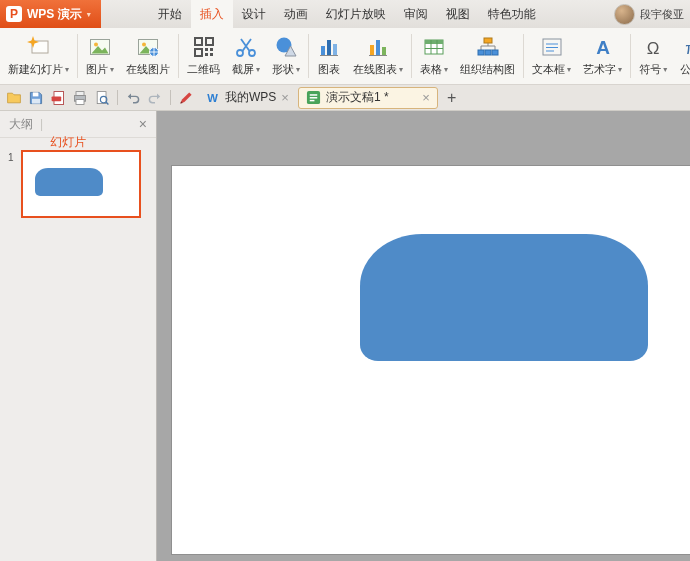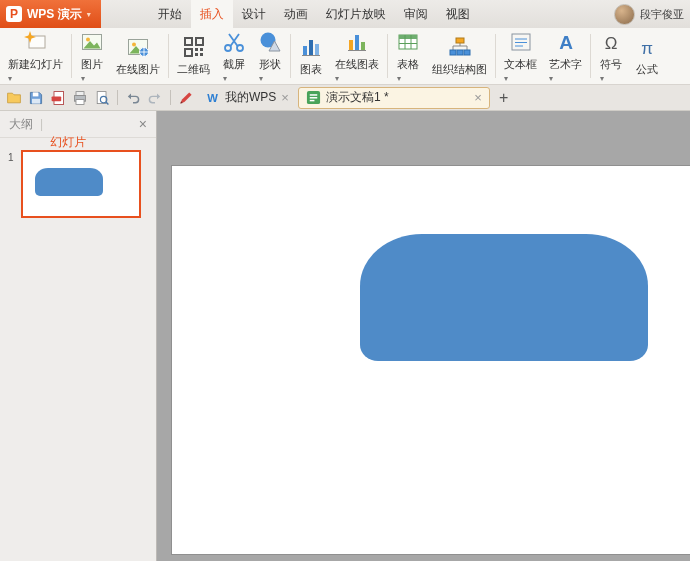--- a/index.html
+++ b/index.html
@@ -17,32 +17,32 @@
   .mtab.active { background:#f7f6f3; color:#e8501e; font-weight:normal; }
   .user { margin-left:auto; display:flex; align-items:center; gap:5px; padding:0 6px;font-family:Liberation Mono, monospace; }
   .avatar { width:21px; height:21px; border-radius:50%; background:radial-gradient(circle at 35% 30%,#d8b48c,#8a6a4a); border:1px solid #c3bdb4; }
   .user-name { font-size:11px; color:#444; white-space:nowrap; }
 
   
   .ribbon { height:57px; flex:0 0 57px; background:#f7f6f3; border-bottom:1px solid #d8d4cf; display:flex; align-items:center; padding:1px 2px; overflow:hidden; white-space:nowrap; }
   .ritem { display:flex; flex-direction:column; align-items:center; justify-content:center; gap:3px; padding:2px 6px; cursor:default; }
   .ric { width:24px; height:24px; display:grid; place-items:center; }
   .ric svg { width:24px; height:24px; }
-  .rlabel { display:flex; gap:2px; font-size:11px; color:#333;flex-direction:column; }
+  .rlabel { display:flex; align-items:center; gap:2px; font-size:11px; color:#333; }
   .rcaret { font-size:8px; color:#777; }
   .rsep { width:1px; height:44px; background:#ddd9d3; margin:0 2px; flex:0 0 1px; }
 
   
   .tabrow { height:26px; flex:0 0 26px; background:#e8e5e1; border-bottom:1px solid #cfccc6; display:flex; align-items:center; padding:0 4px; gap:2px; }
   .qbtn { width:20px; height:20px; display:grid; place-items:center; cursor:default; }
   .qbtn svg { width:16px; height:16px; }
   .vdiv { width:1px; height:15px; background:#c5c1bb; margin:0 3px; }
   .doctab { height:26px; display:flex; align-items:center; gap:5px; padding:0 7px; color:#333; cursor:default; }
   .doctab .tclose { color:#999; font-size:13px; line-height:1; }
-  .doctab.active { height:22px; background:#fbf4e3; border:1px solid #d7b47c; border-radius:3px; width:192px; }
+  .doctab.active { height:22px; background:#fbf4e3; border:1px solid #d7b47c; border-radius:3px; width:140px; }
   .doctab.active .tclose { margin-left:auto; }
   .ticon { width:15px; height:15px; display:grid; place-items:center; }
   .ticon svg { width:15px; height:15px; }
   .newtab { font-size:16px; color:#555; padding:0 7px; cursor:default; }
 
   
   .content { flex:1; display:flex; min-height:0; }
   .sidebar { width:157px; flex:0 0 157px; background:#efedeb; border-right:1px solid #bdbab6; display:flex; flex-direction:column; }
   .side-head { height:27px; flex:0 0 27px; display:flex; align-items:center; gap:7px; padding:0 9px; border-bottom:1px solid #dedbd7;justify-content:space-between; }
   .outline-lbl { color:#8a8a8a; }
@@ -70,20 +70,21 @@
       <span class="logo-caret">▾</span>
     </div>
     <div class="mtabs">
       <span class="mtab">开始</span>
       <span class="mtab active">插入</span>
       <span class="mtab">设计</span>
       <span class="mtab">动画</span>
       <span class="mtab">幻灯片放映</span>
       <span class="mtab">审阅</span>
       <span class="mtab">视图</span>
+      <span class="mtab">特色功能</span>
     </div>
     <div class="user">
       <span class="avatar"></span>
       <span class="user-name">段宇俊亚</span>
     </div>
   </div>
 
   <div class="ribbon">
 
     <div class="ritem">

